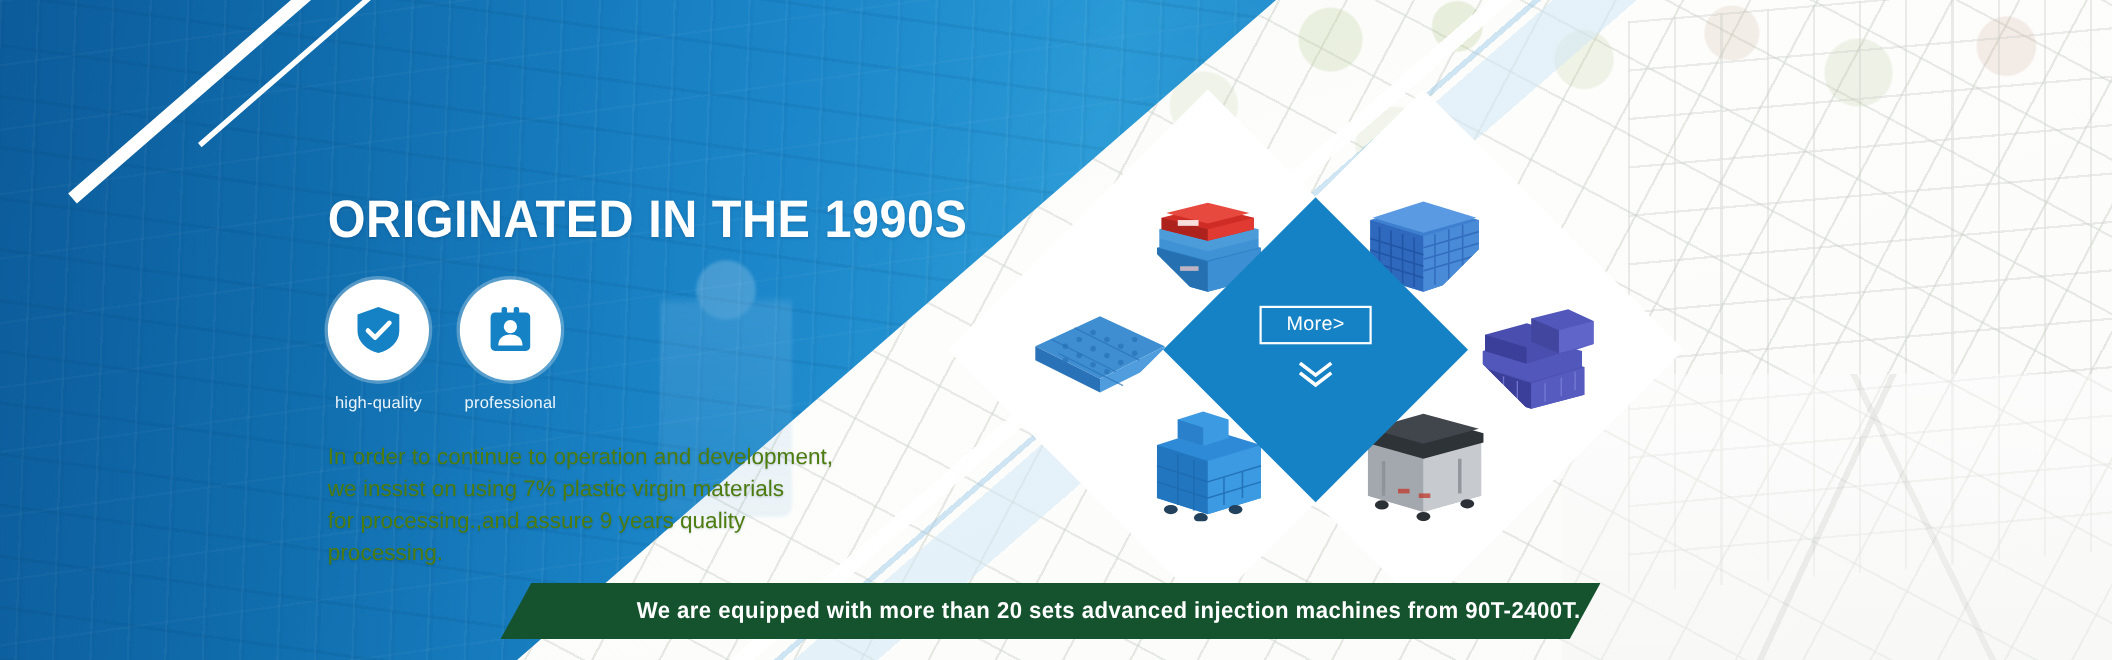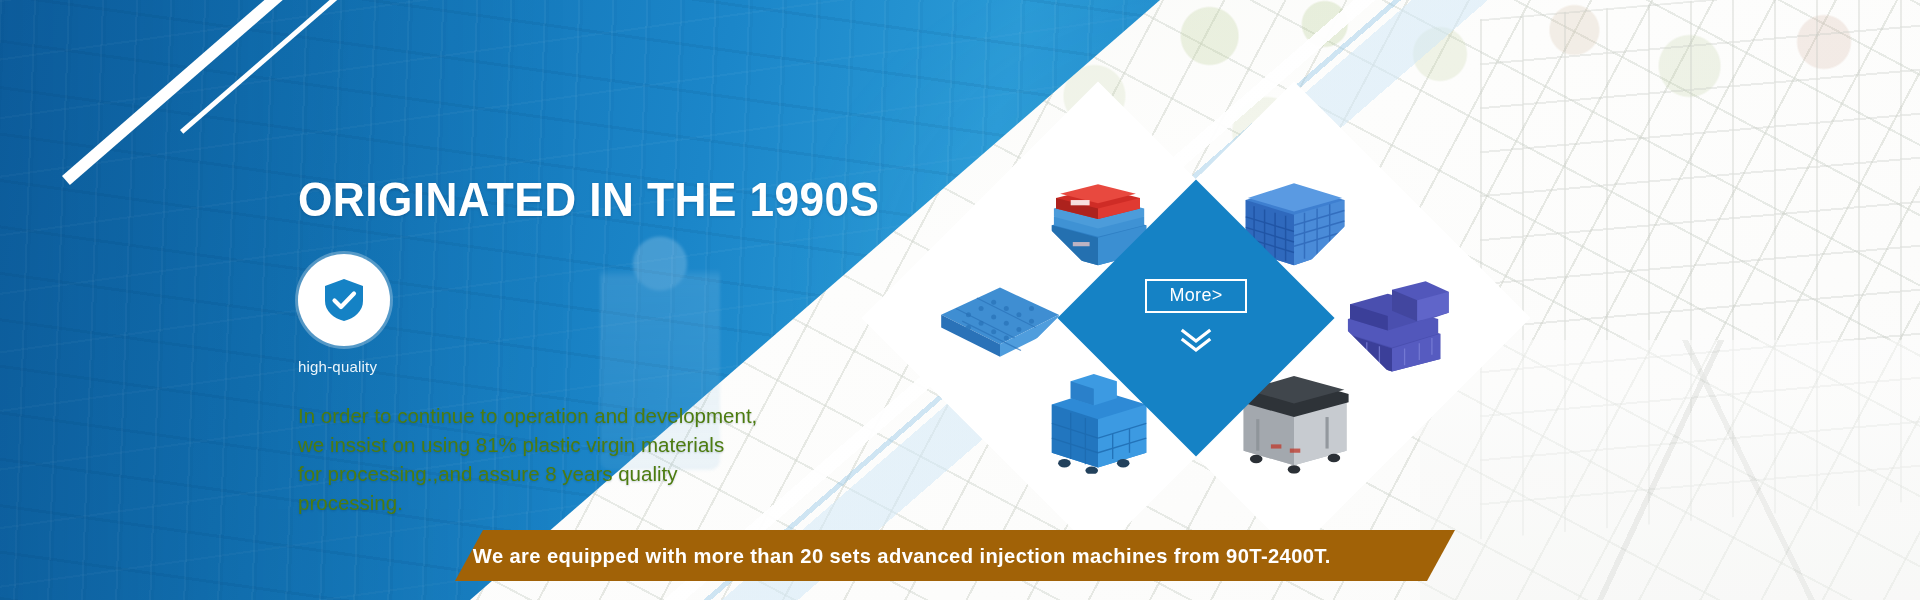--- a/index.html
+++ b/index.html
@@ -165,21 +165,21 @@
     white-space:nowrap;
   }
 
   .badges{
     display:flex;
     gap:28px;
     margin:0 0 6px 0;
   }
   .badge{
     width:92px;
-    text-align:left;
+    text-align:center;
   }
   .badge-circle{
     width:86px; height:86px;
     border-radius:50%;
     background:#ffffff;
     border:3px solid rgba(255,255,255,.9);
     box-shadow:0 0 0 3px rgba(255,255,255,.28);
     display:flex; align-items:center; justify-content:center;
     margin:0 auto;
   }
@@ -201,23 +201,23 @@
     font-weight:400;
     text-shadow:0 1px 2px rgba(0,40,80,.22);
   }
   .paragraph div{ white-space:nowrap; }
 
   
   .ribbon{
     position:absolute;
     left:455px; top:530px;
     width:1000px; height:51px;
-    background:#a16207;
+    background:#14532d;
     clip-path:polygon(28px 0, 1000px 0, 972px 51px, 0 51px);
-    display:flex; align-items:center; justify-content:flex-start;
+    display:flex; align-items:center; justify-content:flex-end;
   }
   .ribbon-text{
     color:#ffffff;
     font-weight:700;
     font-size:21px;
     letter-spacing:.4px;
     transform:scaleX(.96);
     white-space:nowrap;
   }
 
@@ -312,28 +312,42 @@
           <span>
             <svg width="44" height="46" viewBox="0 0 44 46" aria-hidden="true">
               <path d="M22 2 L41 9 V24 C41 34 32.5 41.5 22 44 C11.5 41.5 3 34 3 24 V9 Z" fill="#1582c5"></path>
               <path d="M12.5 23.5 L19 30 L32 16.5" fill="none" stroke="#ffffff" stroke-width="4.2" stroke-linecap="round" stroke-linejoin="round"></path>
             </svg>
           </span>
         </div>
         <div class="badge-label">high-quality</div>
       </div>
 
+      <div class="badge">
+        <div class="badge-circle">
+          <span>
+            <svg width="44" height="46" viewBox="0 0 44 46" aria-hidden="true">
+              <rect x="4" y="7" width="36" height="35" rx="4" fill="#1582c5"></rect>
+              <rect x="14" y="2" width="5" height="8" rx="2" fill="#1582c5"></rect>
+              <rect x="25" y="2" width="5" height="8" rx="2" fill="#1582c5"></rect>
+              <circle cx="22" cy="20" r="6" fill="#ffffff"></circle>
+              <path d="M11 37 C11 29.8 16 27 22 27 C28 27 33 29.8 33 37 Z" fill="#ffffff"></path>
+            </svg>
+          </span>
+        </div>
+        <div class="badge-label">professional</div>
+      </div>
 
 
     </div>
 
     <div class="paragraph">
       <div>In order to continue to operation and development,</div>
-      <div>we inssist on using 81% plastic virgin materials</div>
-      <div>for processing.,and assure 8 years quality</div>
+      <div>we inssist on using 7% plastic virgin materials</div>
+      <div>for processing.,and assure 9 years quality</div>
       <div>processing.</div>
     </div>
 
   </div>
 
   <div class="diamonds">
 
     <div class="dia d-tl">
       <div class="dia-inner">
         <svg class="prod" viewBox="0 0 132 110" aria-hidden="true">

